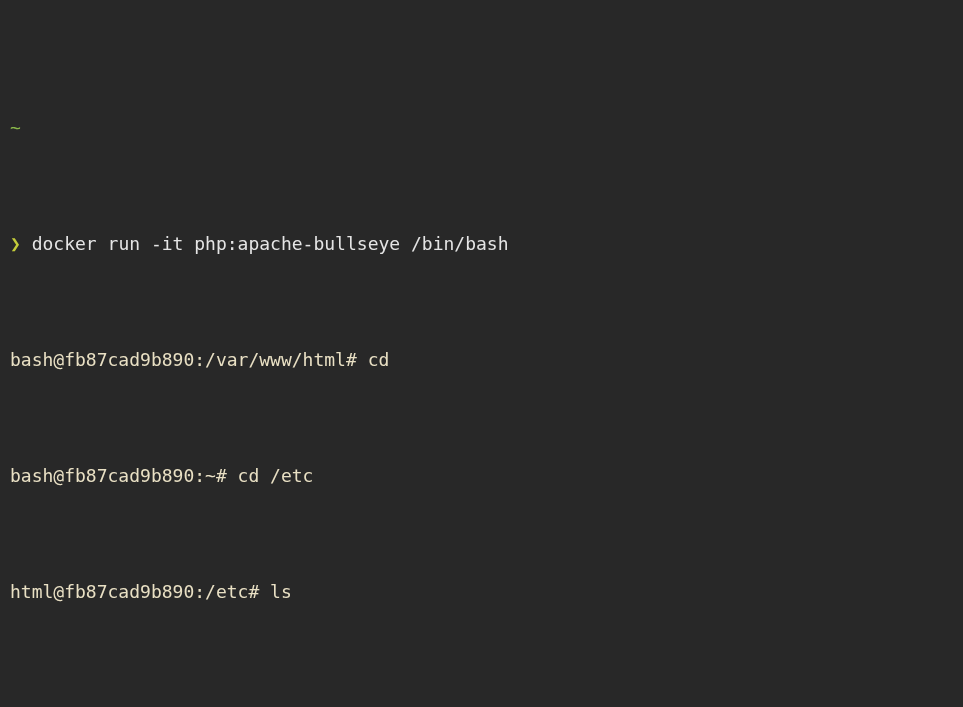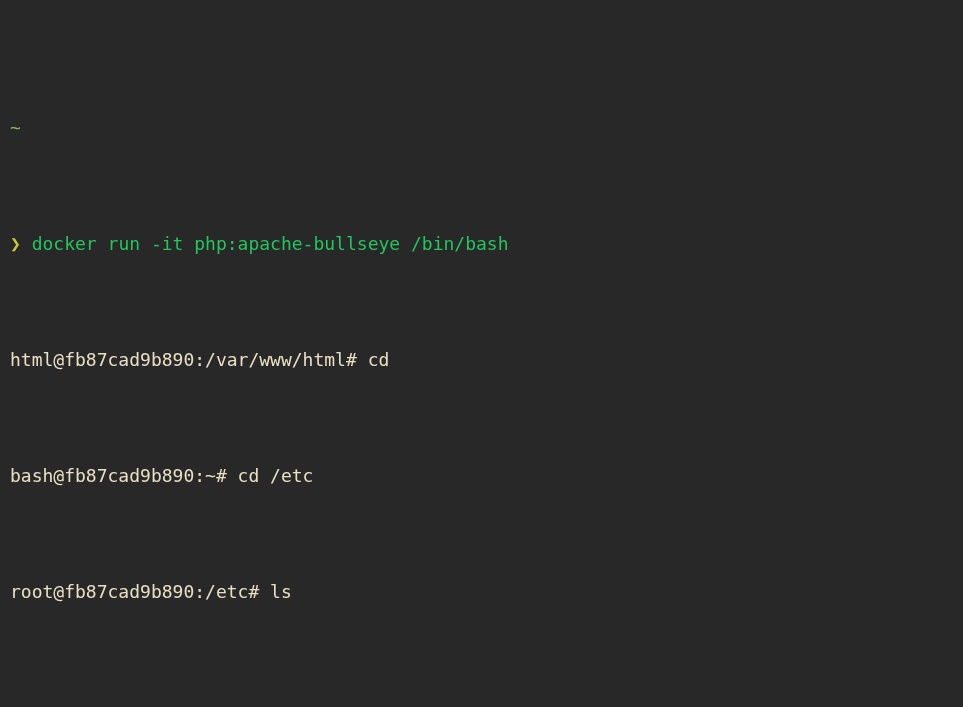--- a/index.html
+++ b/index.html
@@ -32,21 +32,21 @@
     white-space: pre;
     display: block;
   }
   .tilde {
     color: #8ab84a;
   }
   .chev {
     color: #c4cc3a;
   }
   .cmdtext {
-    color: #22c55e;
+    color: #e5e5e5;
     margin-top: 24px;
   }
   .prompt {
     color: #e9e0c4;
   }
   
   .lsgrid {
     position: relative;
     height: 319px;
   }
@@ -54,25 +54,25 @@
 </head>
 <body>
 
 <div id="terminal">
   <div class="screen">
 
     <div class="line"><span class="tilde">~</span></div>
 
     <div class="line"><span class="chev">❯</span><span class="cmdtext"> </span><span class="cmdtext">docker run -it php:apache-bullseye /bin/bash</span></div>
 
-    <div class="line"><span class="prompt">html@fb87cad9b890:/var/www/html#</span><span> </span><span>cd</span></div>
+    <div class="line"><span class="prompt">bash@fb87cad9b890:/var/www/html#</span><span> </span><span>cd</span></div>
 
     <div class="line"><span class="prompt">bash@fb87cad9b890:~#</span><span> </span><span>cd /etc</span></div>
 
-    <div class="line"><span class="prompt">root@fb87cad9b890:/etc#</span><span> </span><span>ls</span></div>
+    <div class="line"><span class="prompt">html@fb87cad9b890:/etc#</span><span> </span><span>ls</span></div>
 
     <div class="lsgrid">
       
       
       
       
       
       
       
       

